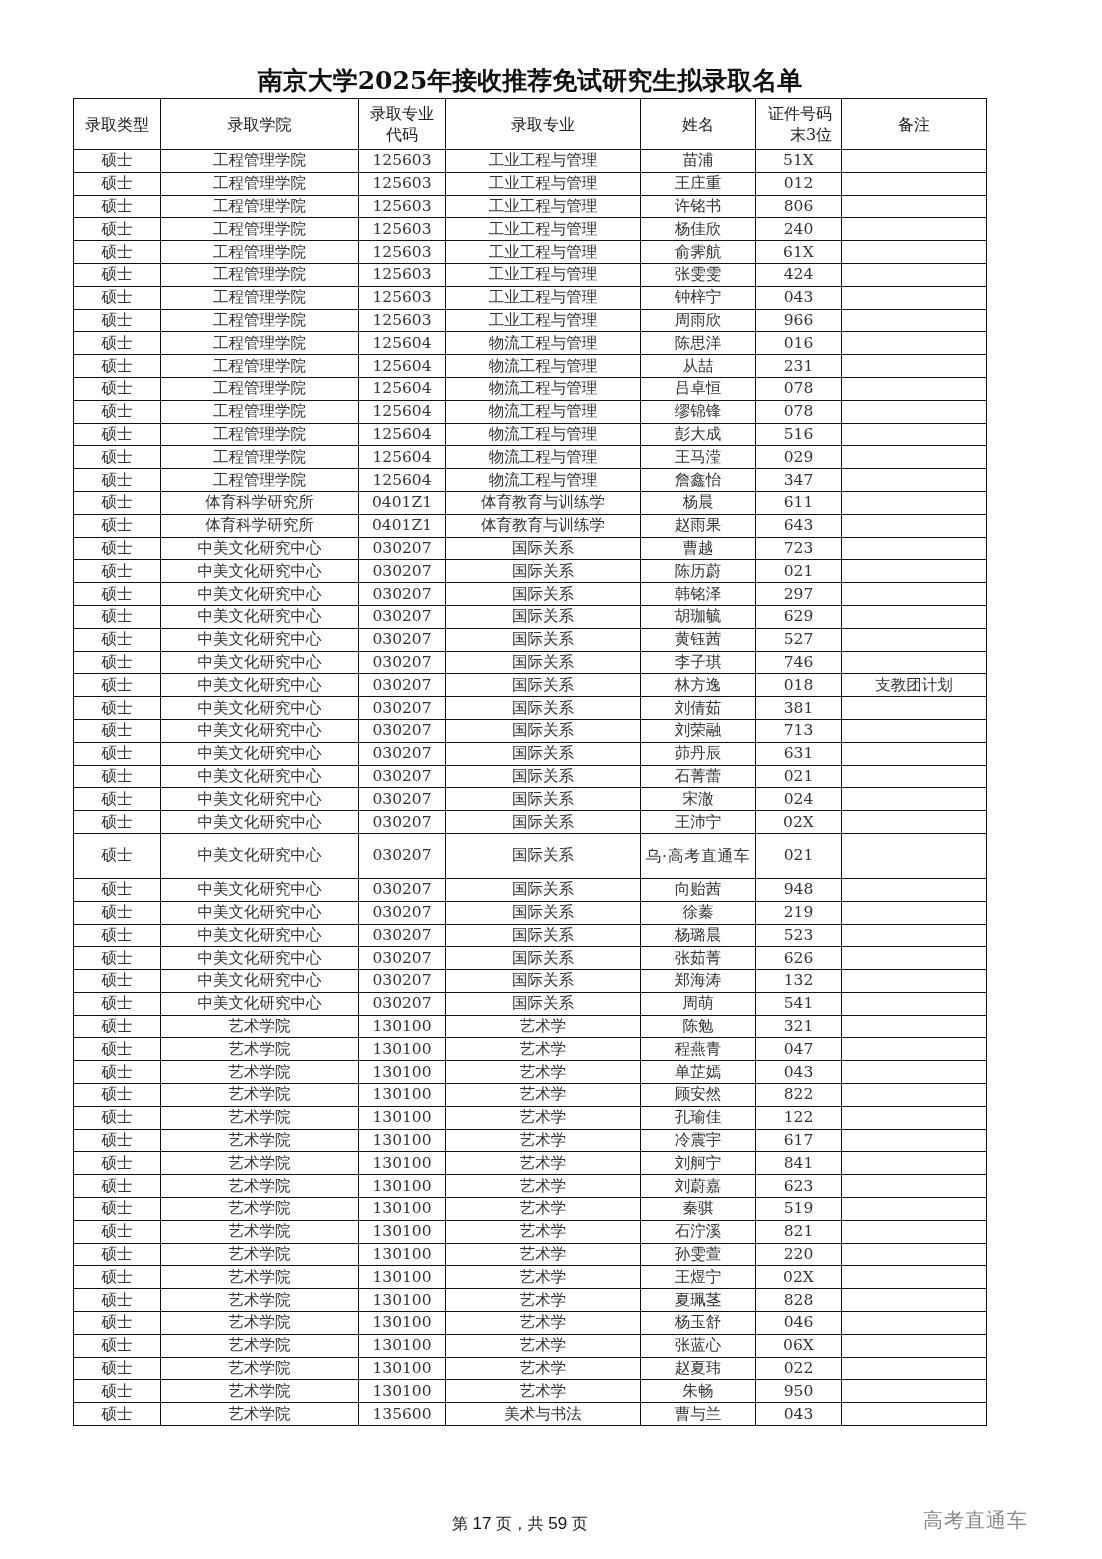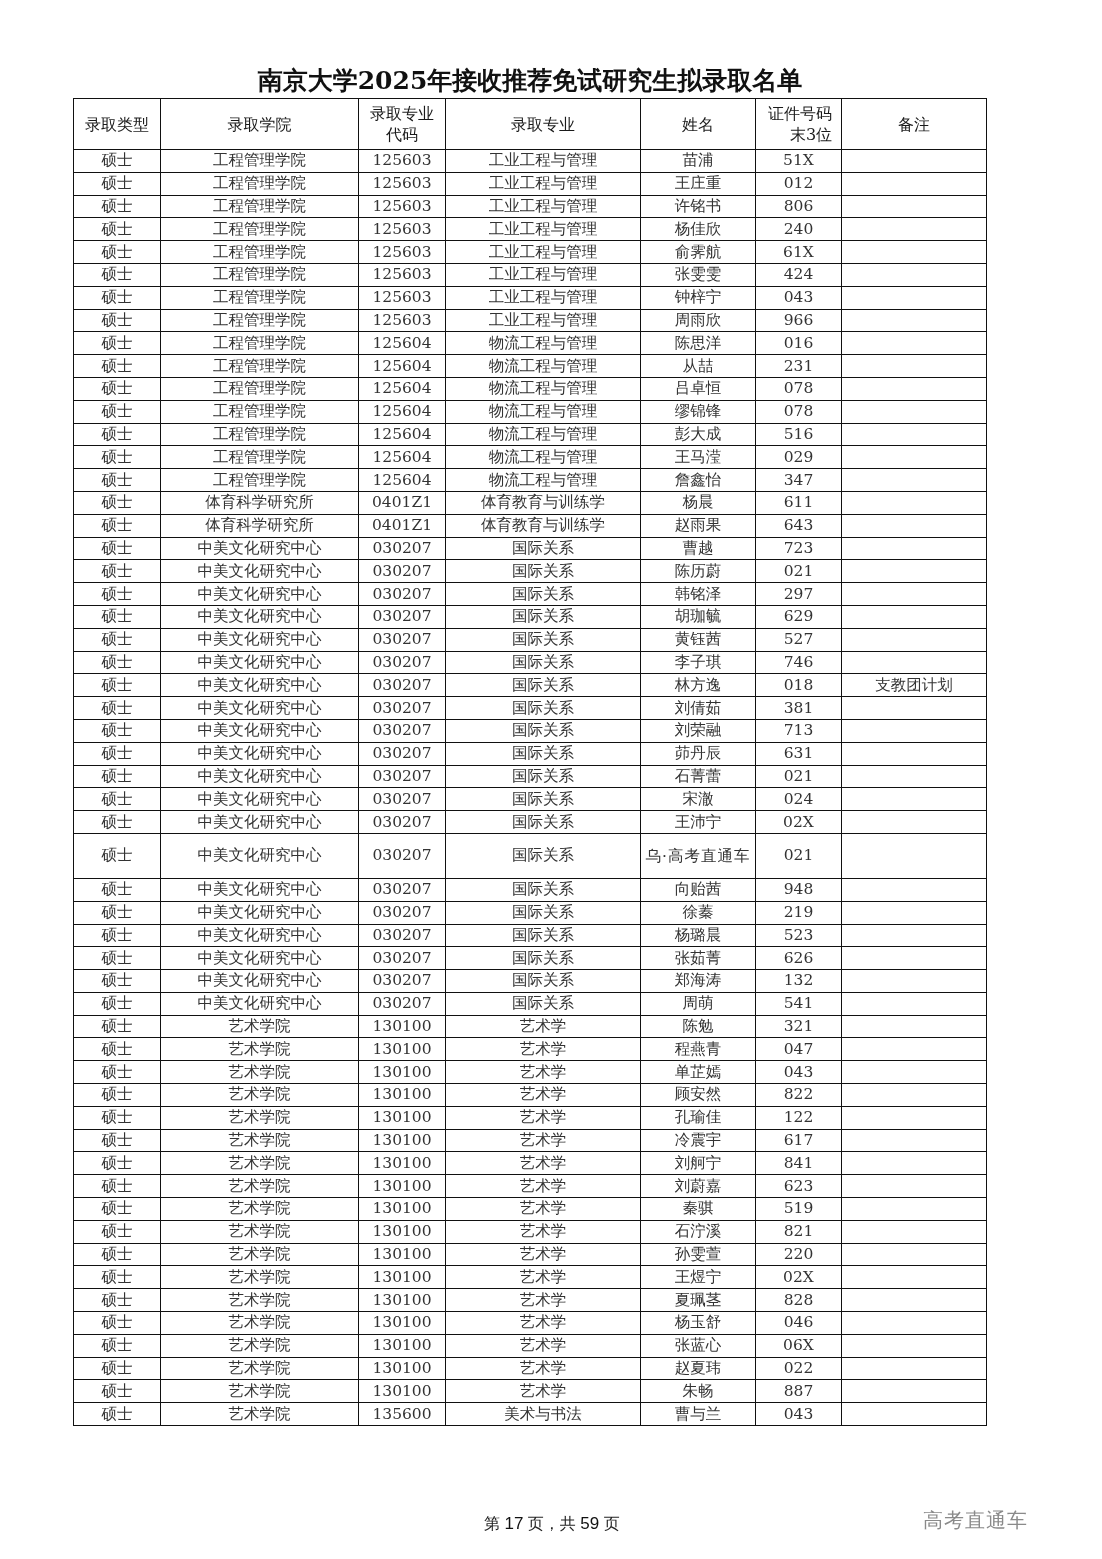--- a/index.html
+++ b/index.html
@@ -10,21 +10,21 @@
   table.roster { position: absolute; left: 73px; top: 98px; border-collapse: collapse;
                  table-layout: fixed; width: 913px; }
   table.roster th, table.roster td { border: 1.6px solid #111; text-align: center; vertical-align: middle;
                  padding: 0; overflow: hidden; white-space: nowrap; }
   table.roster th { height: 50px; font-size: 16px; font-weight: normal; line-height: 21px; color: #1a1a1a; }
   table.roster td { height: 21.8px; font-size: 15.5px; line-height: 19px; color: #333; }
   table.roster tr.tall td { height: 44px; }
   td.name-wrap { white-space: normal !important; line-height: 20px !important; letter-spacing: 1px; }
   .col-type { width: 87px; } .col-school { width: 198px; } .col-code { width: 87px; }
   .col-major { width: 195px; } .col-name { width: 115px; } .col-id { width: 86px; } .col-note { width: 145px; }
-  .footer { position: absolute; top: 1514px; left: 484px; font-family: "Liberation Sans", "DejaVu Sans", sans-serif;
+  .footer { position: absolute; top: 1514px; left: 452px; font-family: "Liberation Sans", "DejaVu Sans", sans-serif;
             font-size: 16px; color: #222; }
   .footer .num { font-size: 17px; color: #111; }
   .watermark { position: absolute; top: 1507px; left: 923px; font-family: "DejaVu Sans", sans-serif;
                font-size: 20px; color: #8a8a8a; letter-spacing: 1px; }
 </style>
 </head>
 <body>
 
 <div class="doc-title">南京大学2025年接收推荐免试研究生拟录取名单</div>
 
@@ -526,21 +526,21 @@
         <td>赵夏玮</td>
         <td>022</td>
         <td></td>
       </tr>
       <tr>
         <td>硕士</td>
         <td>艺术学院</td>
         <td>130100</td>
         <td>艺术学</td>
         <td>朱畅</td>
-        <td>887</td>
+        <td>950</td>
         <td></td>
       </tr>
       <tr>
         <td>硕士</td>
         <td>艺术学院</td>
         <td>135600</td>
         <td>美术与书法</td>
         <td>曹与兰</td>
         <td>043</td>
         <td></td>

